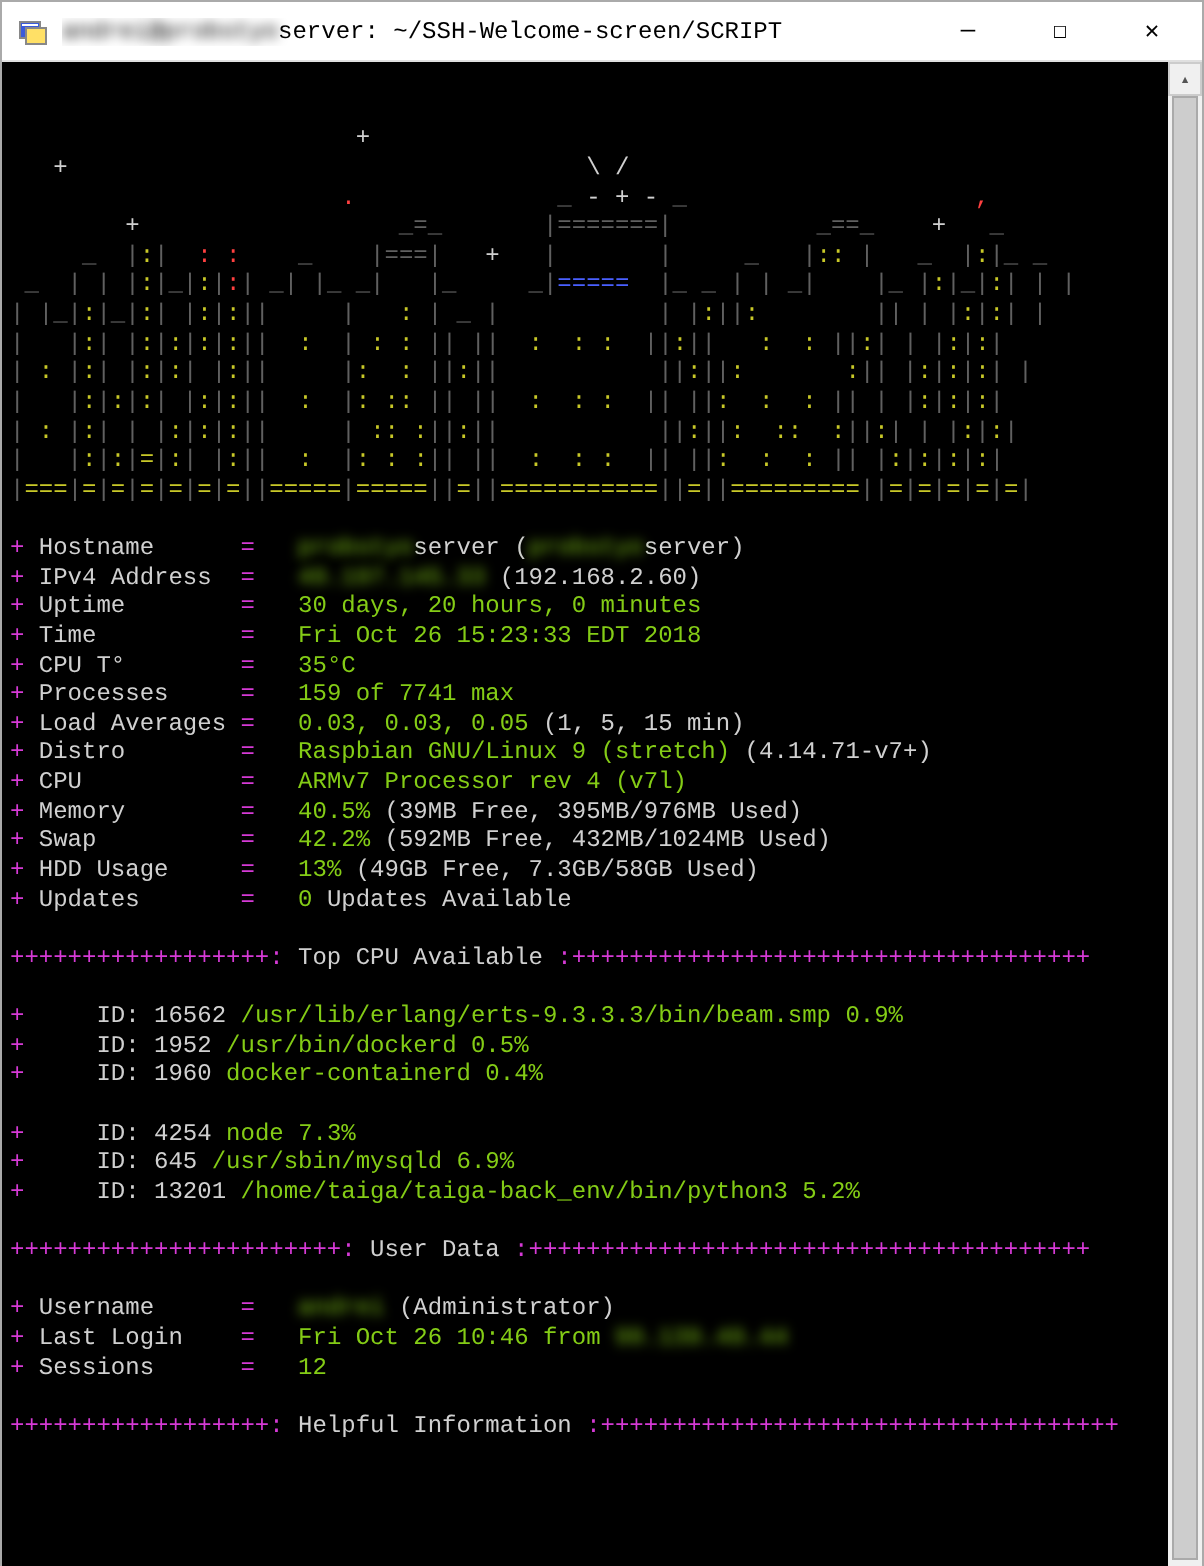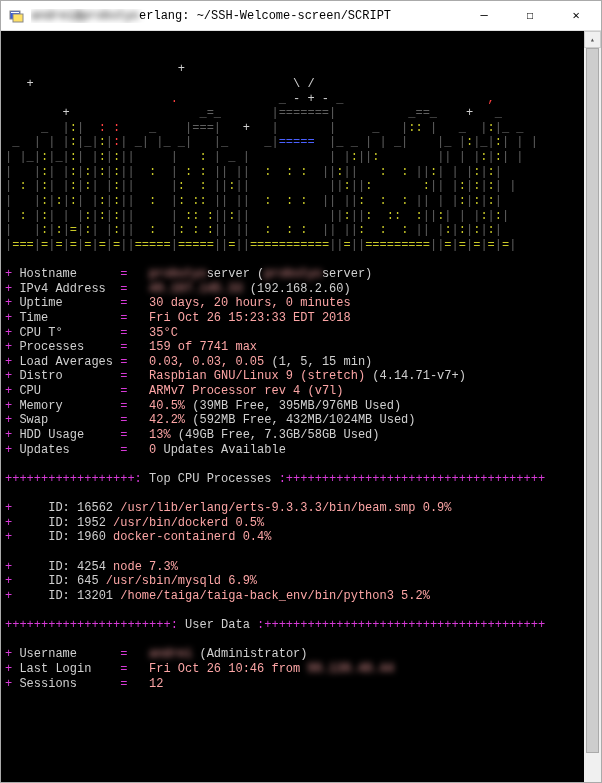--- a/index.html
+++ b/index.html
@@ -73,21 +73,21 @@
     display:flex;align-items:center;justify-content:center;
     font-size:8px;color:#555;
   }
   .sb-track { flex:1; background:#f0f0f0; position:relative; }
   .sb-thumb {
     position:absolute; left:2px; right:2px;
     top:0; height:96%;
     background:#cdcdcd; border:1px solid #aaa;
   }
   .mg { color:#d63ad6; } 
-  .gr { color:#fca5a5;text-align:right; } 
+  .gr { color:#84cc16;text-align:right; } 
   .wh { color:#d0d0d0; } 
   .yl { color:#c8c828; } 
   .bl { color:#4a60ff; } 
   .rd { color:#ff4040; } 
   .dgr{ color:#606060; } 
   .blur { filter: blur(3px); }
   .row { white-space: pre; }
 </style>
 </head>
 <body>
@@ -95,21 +95,21 @@
 <div class="window">
   <div class="titlebar">
     <span class="app-icon">
       <svg viewBox="0 0 16 16">
           <rect x="1" y="3" width="10" height="8" fill="#3b5bdb" stroke="#888"></rect>
           <rect x="4" y="6" width="10" height="8" fill="#ffe066" stroke="#888"></rect>
           <rect x="2" y="4" width="8" height="1" fill="#fff"></rect>
         </svg>
     </span>
     <span class="title-text">
-      <span class="blur">andrei</span><span class="blur">@probstyo</span><span>erlang: ~/SSH-Welcome-screen/SCRIPT</span>
+      <span class="blur">andrei</span><span class="blur">@probstyo</span><span>server: ~/SSH-Welcome-screen/SCRIPT</span>
     </span>
     <div class="win-btns">
       <div class="win-btn">─</div>
       <div class="win-btn">☐</div>
       <div class="win-btn">✕</div>
     </div>
   </div>
 
   <div class="term-wrap">
     <div class="terminal">
@@ -122,25 +122,26 @@
 <span class="row dgr"> _  | | |<span class="yl">:</span>|_|<span class="yl">:</span>|<span class="rd">:</span>| _| |_ _|   |_     _|<span class="bl">=====</span>  |_ _ | | _|    |_ |<span class="yl">:</span>|_|<span class="yl">:</span>| | |</span>
 <span class="row dgr">| |_|<span class="yl">:</span>|_|<span class="yl">:</span>| |<span class="yl">:</span>|<span class="yl">:</span>||     |   <span class="yl">:</span> | _ |           | |<span class="yl">:</span>||<span class="yl">:</span>        || | |<span class="yl">:</span>|<span class="yl">:</span>| |</span>
 <span class="row dgr">|   |<span class="yl">:</span>| |<span class="yl">:</span>|<span class="yl">:</span>|<span class="yl">:</span>|<span class="yl">:</span>||  <span class="yl">:</span>  | <span class="yl">:</span> <span class="yl">:</span> || ||  <span class="yl">:</span>  <span class="yl">: :</span>  ||<span class="yl">:</span>||   <span class="yl">:</span>  <span class="yl">:</span> ||<span class="yl">:</span>| | |<span class="yl">:</span>|<span class="yl">:</span>|</span>
 <span class="row dgr">| <span class="yl">:</span> |<span class="yl">:</span>| |<span class="yl">:</span>|<span class="yl">:</span>| |<span class="yl">:</span>||     |<span class="yl">:</span>  <span class="yl">:</span> ||<span class="yl">:</span>||           ||<span class="yl">:</span>||<span class="yl">:</span>       <span class="yl">:</span>|| |<span class="yl">:</span>|<span class="yl">:</span>|<span class="yl">:</span>| |</span>
 <span class="row dgr">|   |<span class="yl">:</span>|<span class="yl">:</span>|<span class="yl">:</span>| |<span class="yl">:</span>|<span class="yl">:</span>||  <span class="yl">:</span>  |<span class="yl">:</span> <span class="yl">::</span> || ||  <span class="yl">:</span>  <span class="yl">: :</span>  || ||<span class="yl">:</span>  <span class="yl">:</span>  <span class="yl">:</span> || | |<span class="yl">:</span>|<span class="yl">:</span>|<span class="yl">:</span>|</span>
 <span class="row dgr">| <span class="yl">:</span> |<span class="yl">:</span>| | |<span class="yl">:</span>|<span class="yl">:</span>|<span class="yl">:</span>||     | <span class="yl">::</span> <span class="yl">:</span>||<span class="yl">:</span>||           ||<span class="yl">:</span>||<span class="yl">:</span>  <span class="yl">::</span>  <span class="yl">:</span>||<span class="yl">:</span>| | |<span class="yl">:</span>|<span class="yl">:</span>|</span>
 <span class="row dgr">|   |<span class="yl">:</span>|<span class="yl">:</span>|<span class="yl">=</span>|<span class="yl">:</span>| |<span class="yl">:</span>||  <span class="yl">:</span>  |<span class="yl">:</span> <span class="yl">:</span> <span class="yl">:</span>|| ||  <span class="yl">:</span>  <span class="yl">: :</span>  || ||<span class="yl">:</span>  <span class="yl">:</span>  <span class="yl">:</span> || |<span class="yl">:</span>|<span class="yl">:</span>|<span class="yl">:</span>|<span class="yl">:</span>|</span>
 <span class="row dgr">|<span class="yl">===</span>|<span class="yl">=</span>|<span class="yl">=</span>|<span class="yl">=</span>|<span class="yl">=</span>|<span class="yl">=</span>|<span class="yl">=</span>||<span class="yl">=====</span>|<span class="yl">=====</span>||<span class="yl">=</span>||<span class="yl">===========</span>||<span class="yl">=</span>||<span class="yl">=========</span>||<span class="yl">=</span>|<span class="yl">=</span>|<span class="yl">=</span>|<span class="yl">=</span>|<span class="yl">=</span>|</span>
 <span class="row"> </span>
 <div id="sys-rows"><div class="row"><span class="mg">+</span> <span class="wh">Hostname      </span><span class="mg">=</span>   <span class="gr blur">probstyo</span><span class="wh">server (</span><span class="gr blur">probstyo</span><span class="wh">server)</span></div><div class="row"><span class="mg">+</span> <span class="wh">IPv4 Address  </span><span class="mg">=</span>   <span class="gr blur">49.197.145.33</span><span class="wh"> (192.168.2.60)</span></div><div class="row"><span class="mg">+</span> <span class="wh">Uptime        </span><span class="mg">=</span>   <span class="gr">30 days, 20 hours, 0 minutes</span></div><div class="row"><span class="mg">+</span> <span class="wh">Time          </span><span class="mg">=</span>   <span class="gr">Fri Oct 26 15:23:33 EDT 2018</span></div><div class="row"><span class="mg">+</span> <span class="wh">CPU T°        </span><span class="mg">=</span>   <span class="gr">35°C</span></div><div class="row"><span class="mg">+</span> <span class="wh">Processes     </span><span class="mg">=</span>   <span class="gr">159 of 7741 max</span></div><div class="row"><span class="mg">+</span> <span class="wh">Load Averages </span><span class="mg">=</span>   <span class="gr">0.03, 0.03, 0.05</span><span class="wh"> (1, 5, 15 min)</span></div><div class="row"><span class="mg">+</span> <span class="wh">Distro        </span><span class="mg">=</span>   <span class="gr">Raspbian GNU/Linux 9 (stretch)</span><span class="wh"> (4.14.71-v7+)</span></div><div class="row"><span class="mg">+</span> <span class="wh">CPU           </span><span class="mg">=</span>   <span class="gr">ARMv7 Processor rev 4 (v7l)</span></div><div class="row"><span class="mg">+</span> <span class="wh">Memory        </span><span class="mg">=</span>   <span class="gr">40.5%</span><span class="wh"> (39MB Free, 395MB/976MB Used)</span></div><div class="row"><span class="mg">+</span> <span class="wh">Swap          </span><span class="mg">=</span>   <span class="gr">42.2%</span><span class="wh"> (592MB Free, 432MB/1024MB Used)</span></div><div class="row"><span class="mg">+</span> <span class="wh">HDD Usage     </span><span class="mg">=</span>   <span class="gr">13%</span><span class="wh"> (49GB Free, 7.3GB/58GB Used)</span></div><div class="row"><span class="mg">+</span> <span class="wh">Updates       </span><span class="mg">=</span>   <span class="gr">0</span><span class="wh"> Updates Available</span></div></div>
-<div class="row"><span class="mg">++++++++++++++++++:</span><span class="wh"> Top CPU Processes </span><span class="mg">:++++++++++++++++++++++++++++++++++++</span></div>
+<div class="row"><span class="mg">++++++++++++++++++:</span><span class="wh"> Top CPU Available </span><span class="mg">:++++++++++++++++++++++++++++++++++++</span></div>
 <div id="cpu-rows"><div class="row"><span class="mg">+</span>     <span class="wh">ID:</span> <span class="wh">16562</span> <span class="gr">/usr/lib/erlang/erts-9.3.3.3/bin/beam.smp</span> <span class="gr">0.9%</span></div><div class="row"><span class="mg">+</span>     <span class="wh">ID:</span> <span class="wh">1952</span> <span class="gr">/usr/bin/dockerd</span> <span class="gr">0.5%</span></div><div class="row"><span class="mg">+</span>     <span class="wh">ID:</span> <span class="wh">1960</span> <span class="gr">docker-containerd</span> <span class="gr">0.4%</span></div></div>
 <div id="mem-rows"><div class="row"><span class="mg">+</span>     <span class="wh">ID:</span> <span class="wh">4254</span> <span class="gr">node</span> <span class="gr">7.3%</span></div><div class="row"><span class="mg">+</span>     <span class="wh">ID:</span> <span class="wh">645</span> <span class="gr">/usr/sbin/mysqld</span> <span class="gr">6.9%</span></div><div class="row"><span class="mg">+</span>     <span class="wh">ID:</span> <span class="wh">13201</span> <span class="gr">/home/taiga/taiga-back_env/bin/python3</span> <span class="gr">5.2%</span></div></div>
 <div class="row"><span class="mg">+++++++++++++++++++++++:</span><span class="wh"> User Data </span><span class="mg">:+++++++++++++++++++++++++++++++++++++++</span></div>
 <div id="user-rows"><div class="row"><span class="mg">+</span> <span class="wh">Username      </span><span class="mg">=</span>   <span class="gr blur">andrei</span><span class="wh"> (Administrator)</span></div><div class="row"><span class="mg">+</span> <span class="wh">Last Login    </span><span class="mg">=</span>   <span class="gr">Fri Oct 26 10:46 from </span><span class="gr blur">99.139.49.44</span></div><div class="row"><span class="mg">+</span> <span class="wh">Sessions      </span><span class="mg">=</span>   <span class="gr">12</span></div></div>
+<div class="row"><span class="mg">++++++++++++++++++:</span><span class="wh"> Helpful Information </span><span class="mg">:++++++++++++++++++++++++++++++++++++</span></div>
 
 
 
 
     </div>
     <div class="scrollbar">
       <div class="sb-btn">▴</div>
       <div class="sb-track">
         <div class="sb-thumb"></div>
       </div>

